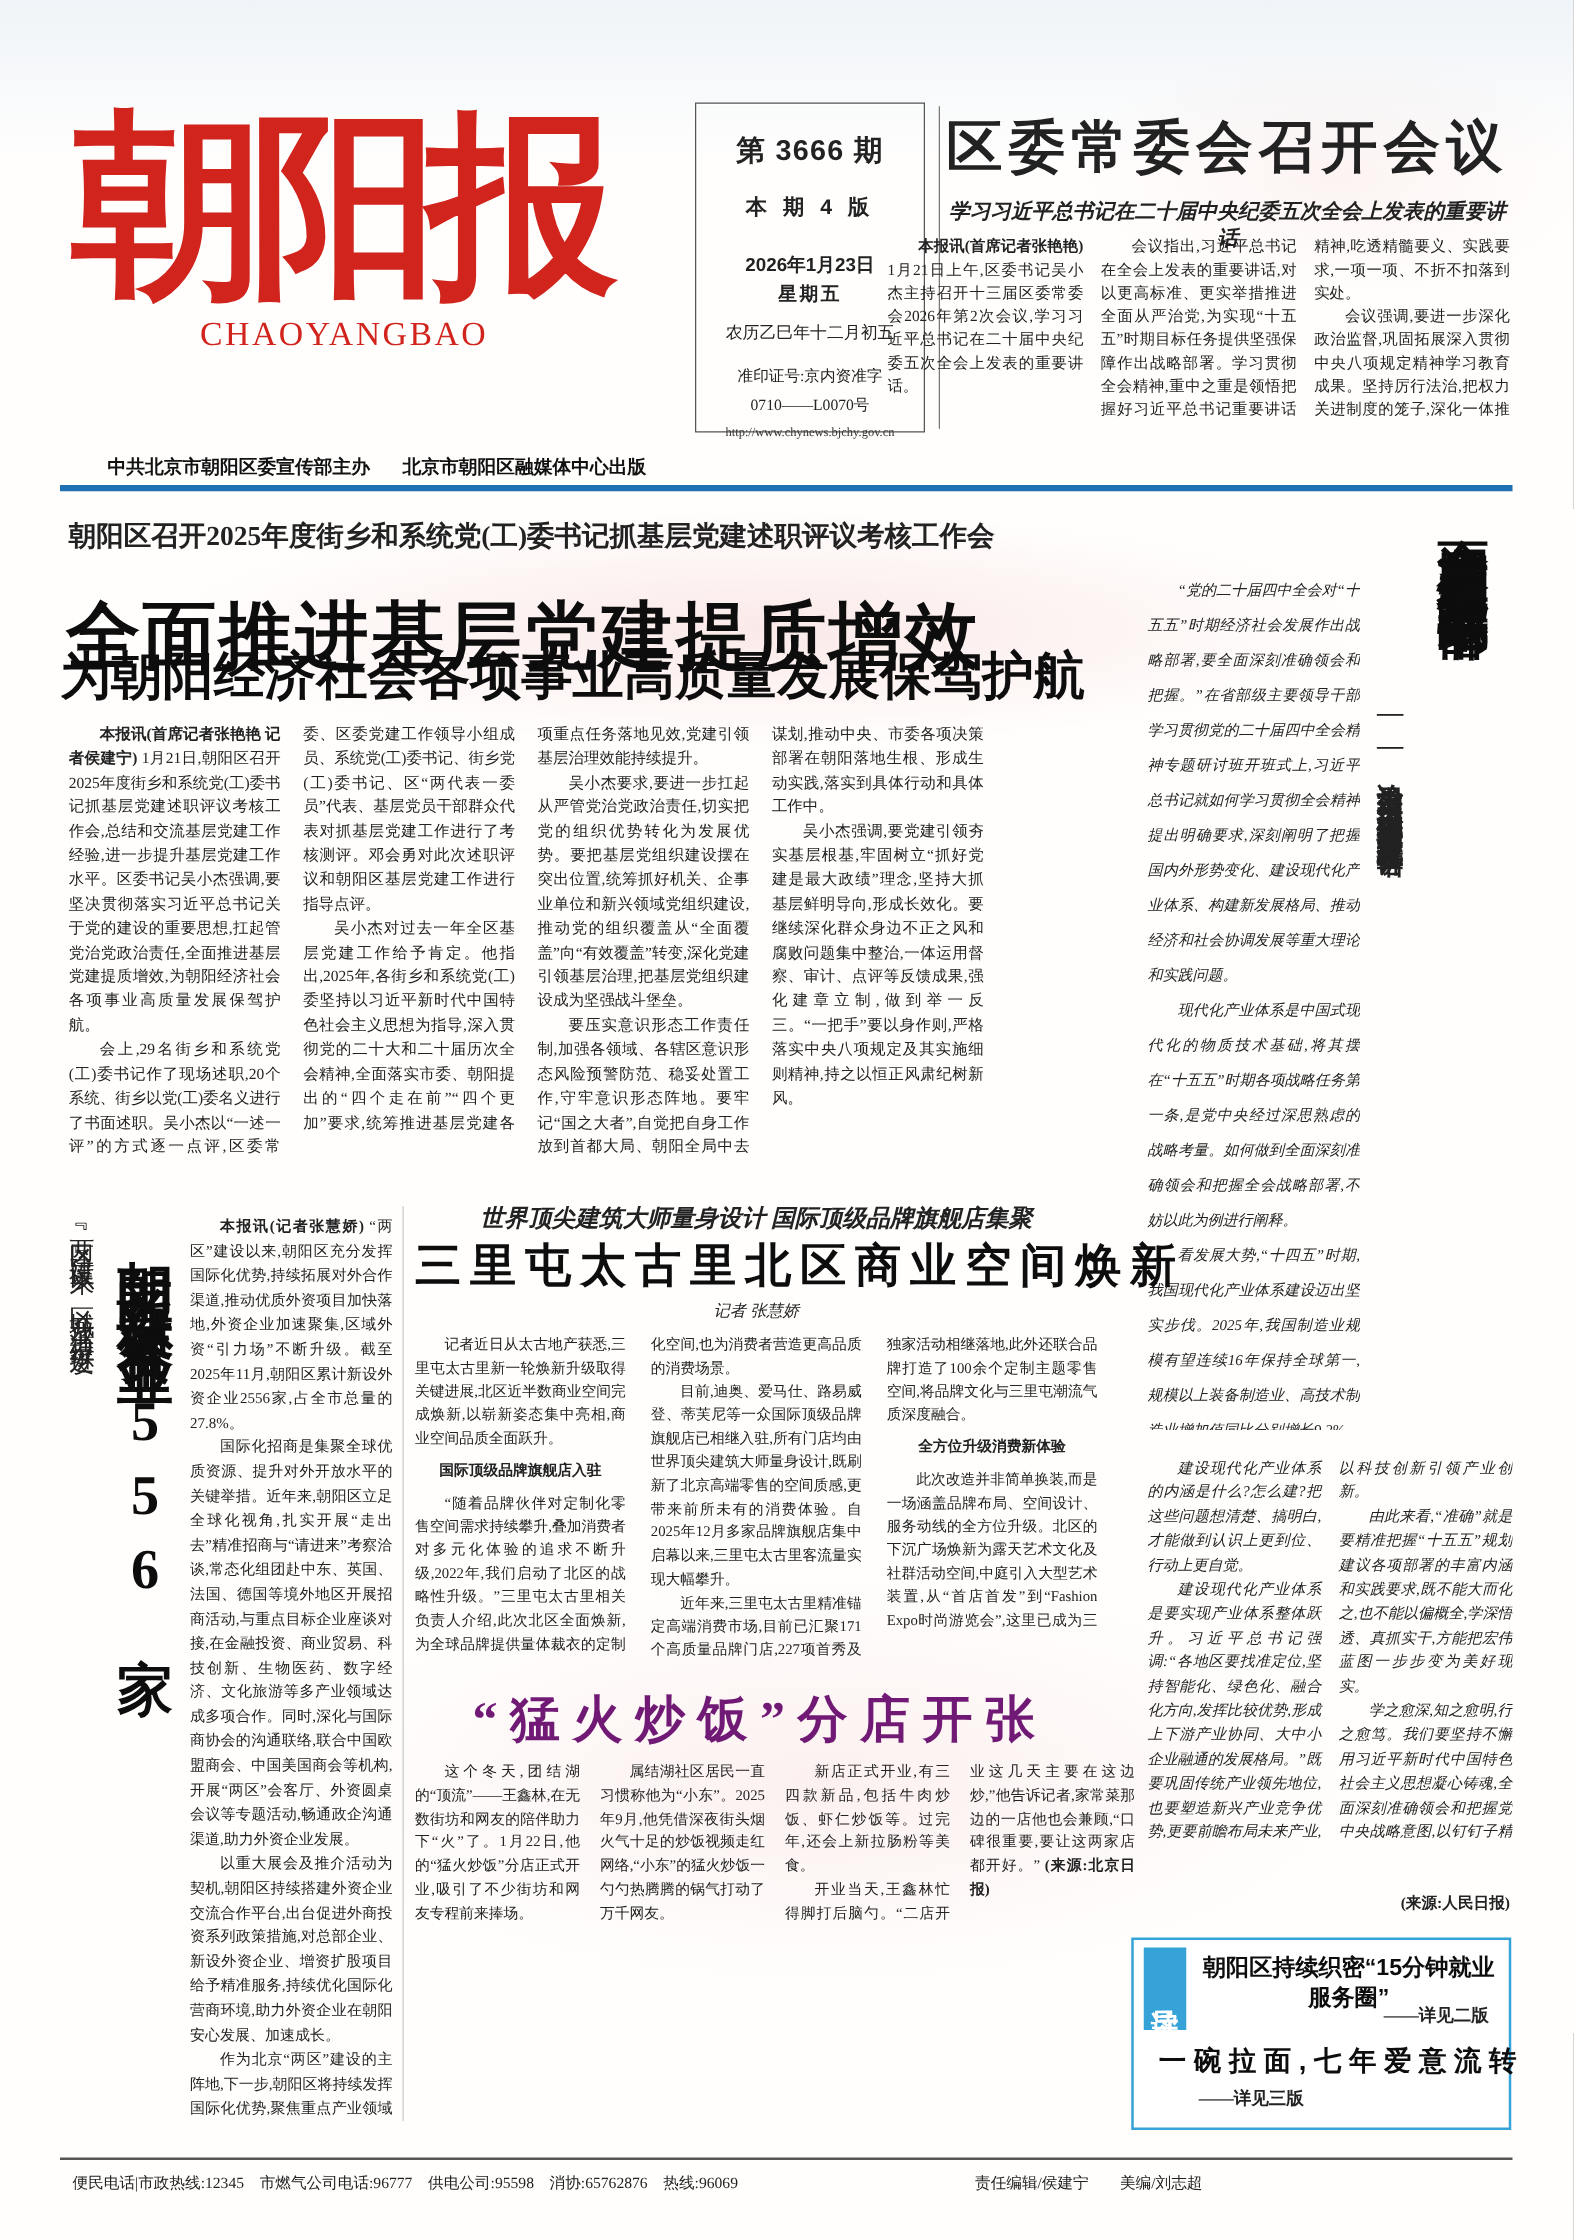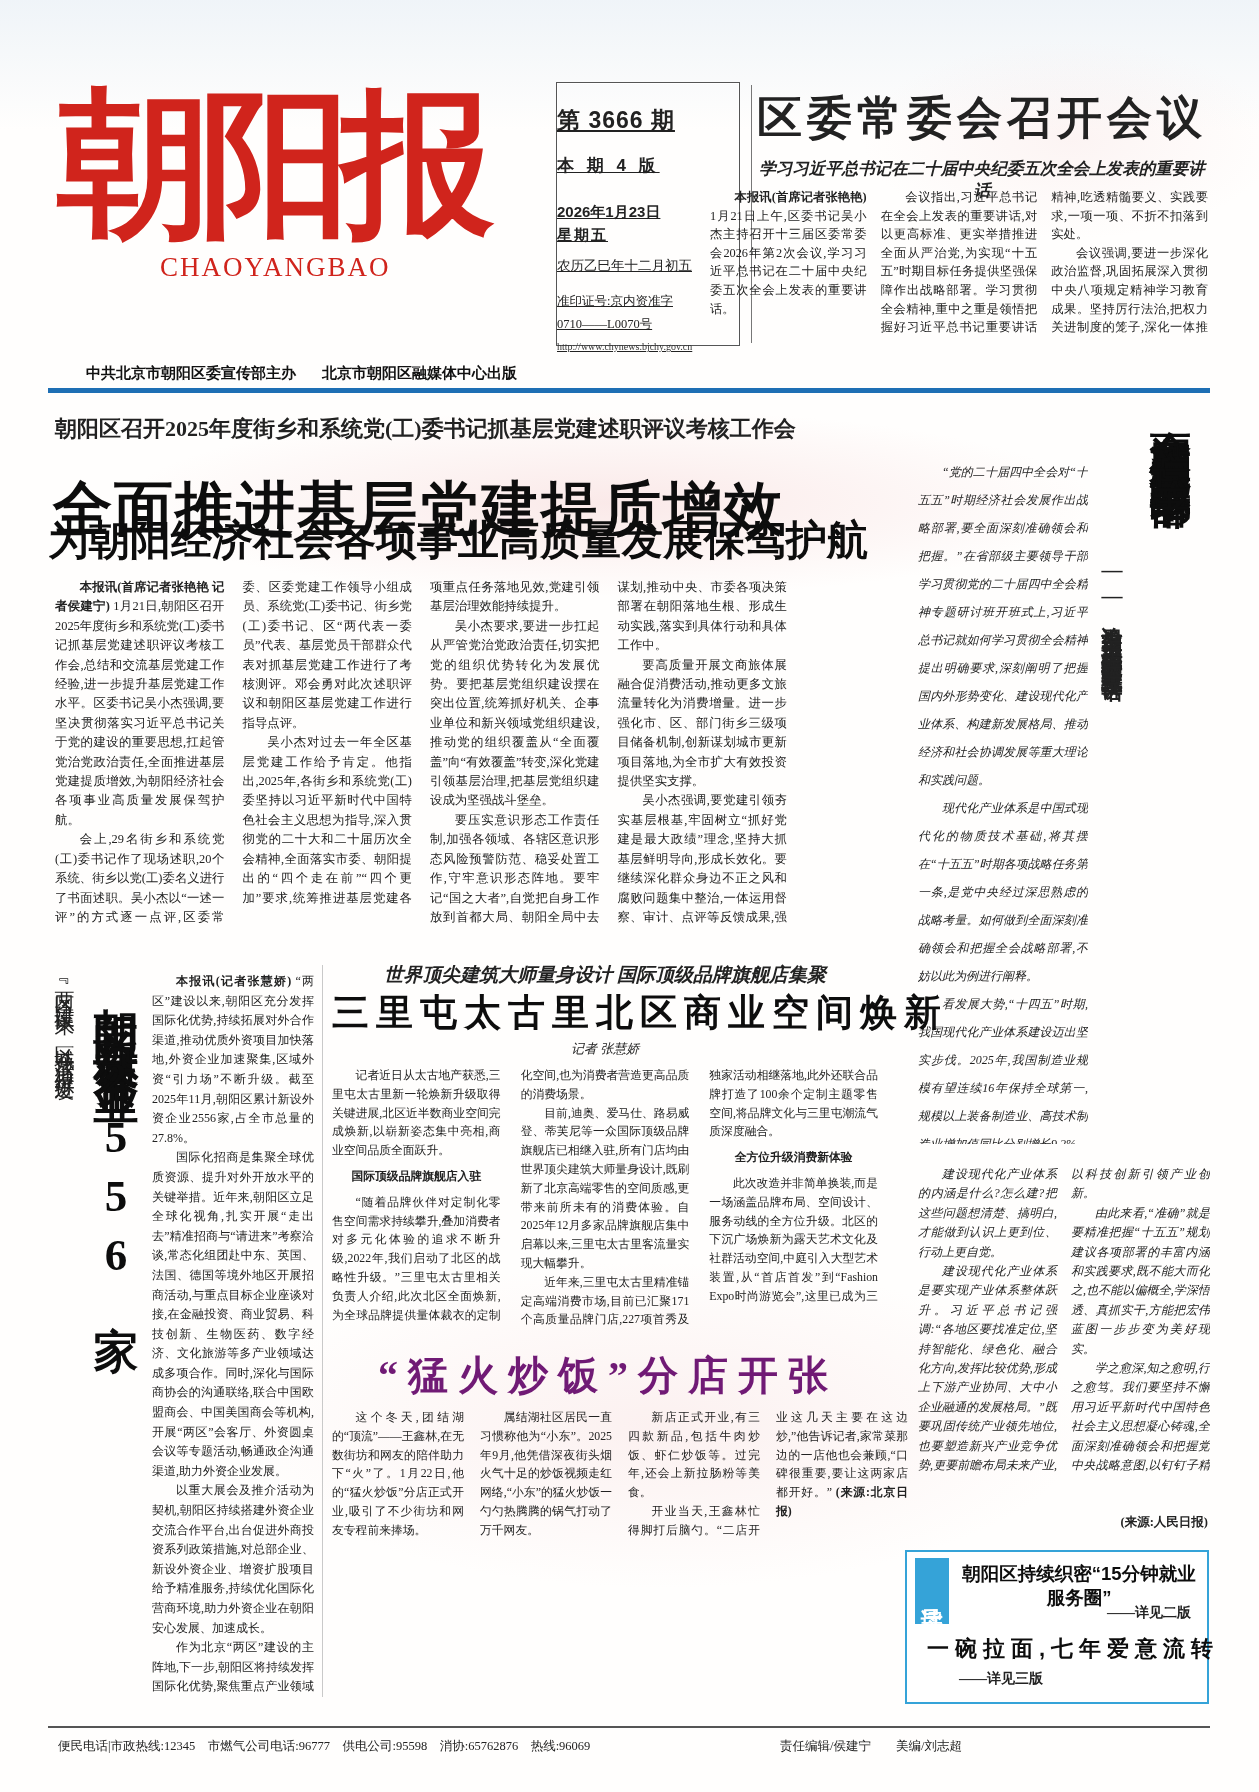--- a/index.html
+++ b/index.html
@@ -13,21 +13,21 @@
   .t4{left:860px;top:40px;width:420px;height:200px;background:radial-gradient(ellipse at center,rgba(244,214,214,.25),rgba(244,214,214,0) 70%);}
 
   .masthead{left:58px;top:70px;width:430px;height:190px;color:#d0241c;
             font-family:"Liberation Serif",serif;font-weight:900;font-size:152px;line-height:190px;
             letter-spacing:-10px;transform:scaleY(1.04);white-space:nowrap;}
   .mast-en{left:160px;top:252px;width:260px;color:#d0241c;font-size:27px;letter-spacing:2px;font-family:"Liberation Serif",serif;}
   .pub{top:364px;font-family:"Liberation Sans",sans-serif;font-weight:bold;font-size:15px;color:#111;}
   .pub.l{left:86px;} .pub.r{left:322px;}
 
   .issuebox{left:556px;top:82px;width:182px;height:262px;border:1px solid #555;box-shadow:inset 0 0 0 1px #fff;
-            text-align:left;font-family:"Liberation Sans",sans-serif;text-decoration:underline;}
+            text-align:center;font-family:"Liberation Sans",sans-serif;}
   .issuebox .no{margin-top:22px;font-size:23px;font-weight:bold;letter-spacing:1px;}
   .issuebox .pg{margin-top:18px;font-size:17px;font-weight:bold;letter-spacing:4px;}
   .issuebox .dt{margin-top:26px;font-size:15px;font-weight:bold;}
   .issuebox .wk{margin-top:4px;font-size:15px;font-weight:bold;letter-spacing:2px;}
   .issuebox .lu{margin-top:12px;font-size:13.5px;font-family:"Liberation Serif",serif;}
   .issuebox .lic{margin-top:18px;font-size:12.5px;font-family:"Liberation Serif",serif;}
   .issuebox .licno{margin-top:6px;font-size:12.5px;font-family:"Liberation Serif",serif;}
   .issuebox .url{margin-top:8px;font-size:10px;color:#333;font-family:"Liberation Serif",serif;}
   .vr1{left:751px;top:85px;width:0;height:258px;border-left:1px solid #777;}
 
@@ -137,21 +137,20 @@
 
   <div class="abs kicker">朝阳区召开2025年度街乡和系统党(工)委书记抓基层党建述职评议考核工作会</div>
   <div class="abs mainh1">全面推进基层党建提质增效</div>
   <div class="abs mainh2">为朝阳经济社会各项事业高质量发展保驾护航</div>
   <div class="abs mainbody cols">
       <p><b>本报讯(首席记者张艳艳 记者侯建宁)</b> 1月21日,朝阳区召开2025年度街乡和系统党(工)委书记抓基层党建述职评议考核工作会,总结和交流基层党建工作经验,进一步提升基层党建工作水平。区委书记吴小杰强调,要坚决贯彻落实习近平总书记关于党的建设的重要思想,扛起管党治党政治责任,全面推进基层党建提质增效,为朝阳经济社会各项事业高质量发展保驾护航。</p>
       <p>会上,29名街乡和系统党(工)委书记作了现场述职,20个系统、街乡以党(工)委名义进行了书面述职。吴小杰以“一述一评”的方式逐一点评,区委常委、区委党建工作领导小组成员、系统党(工)委书记、街乡党(工)委书记、区“两代表一委员”代表、基层党员干部群众代表对抓基层党建工作进行了考核测评。邓会勇对此次述职评议和朝阳区基层党建工作进行指导点评。</p>
       <p>吴小杰对过去一年全区基层党建工作给予肯定。他指出,2025年,各街乡和系统党(工)委坚持以习近平新时代中国特色社会主义思想为指导,深入贯彻党的二十大和二十届历次全会精神,全面落实市委、朝阳提出的“四个走在前”“四个更加”要求,统筹推进基层党建各项重点任务落地见效,党建引领基层治理效能持续提升。</p>
       <p>吴小杰要求,要进一步扛起从严管党治党政治责任,切实把党的组织优势转化为发展优势。要把基层党组织建设摆在突出位置,统筹抓好机关、企事业单位和新兴领域党组织建设,推动党的组织覆盖从“全面覆盖”向“有效覆盖”转变,深化党建引领基层治理,把基层党组织建设成为坚强战斗堡垒。</p>
       <p>要压实意识形态工作责任制,加强各领域、各辖区意识形态风险预警防范、稳妥处置工作,守牢意识形态阵地。要牢记“国之大者”,自觉把自身工作放到首都大局、朝阳全局中去谋划,推动中央、市委各项决策部署在朝阳落地生根、形成生动实践,落实到具体行动和具体工作中。</p>
-      <p>要高质量开展文商旅体展融合促消费活动,推动更多文旅流量转化为消费增量。进一步强化市、区、部门街乡三级项目储备机制,创新谋划城市更新项目落地,为全市扩大有效投资提供坚实支撑。</p>
       <p>吴小杰强调,要党建引领夯实基层根基,牢固树立“抓好党建是最大政绩”理念,坚持大抓基层鲜明导向,形成长效化。要继续深化群众身边不正之风和腐败问题集中整治,一体运用督察、审计、点评等反馈成果,强化建章立制,做到举一反三。“一把手”要以身作则,严格落实中央八项规定及其实施细则精神,持之以恒正风肃纪树新风。</p>
     </div>
 
   <div class="abs edwrap">
     <div class="edbody onecol">
         <p>“党的二十届四中全会对“十五五”时期经济社会发展作出战略部署,要全面深刻准确领会和把握。”在省部级主要领导干部学习贯彻党的二十届四中全会精神专题研讨班开班式上,习近平总书记就如何学习贯彻全会精神提出明确要求,深刻阐明了把握国内外形势变化、建设现代化产业体系、构建新发展格局、推动经济和社会协调发展等重大理论和实践问题。</p>
         <p>现代化产业体系是中国式现代化的物质技术基础,将其摆在“十五五”时期各项战略任务第一条,是党中央经过深思熟虑的战略考量。如何做到全面深刻准确领会和把握全会战略部署,不妨以此为例进行阐释。</p>
         <p>看发展大势,“十四五”时期,我国现代化产业体系建设迈出坚实步伐。2025年,我国制造业规模有望连续16年保持全球第一,规模以上装备制造业、高技术制造业增加值同比分别增长9.2%、9.4%,人工智能、生物医药、机器人等研发应用走在世界前列,实体经济强是我国发展的优势所在。这些年我国经济顶住压力、展现出强大韧性和活力,战略依托就是现代化产业体系。</p>
         <p>观大局,当前我国发展战略机遇和风险挑战并存、不确定难预料因素增多,以人工智能为代表的新一轮科技革命和产业变革加速演进。形势越是复杂多变,越要夯实经济这个根基、加快建设现代化产业体系,从“为实现第二个百年奋斗目标提供物质支撑”“在日趋激烈的国际竞争中赢得战略主动”的全局视野思考谋划,深刻领会党中央决策意图、部署要求。</p>
       </div>

